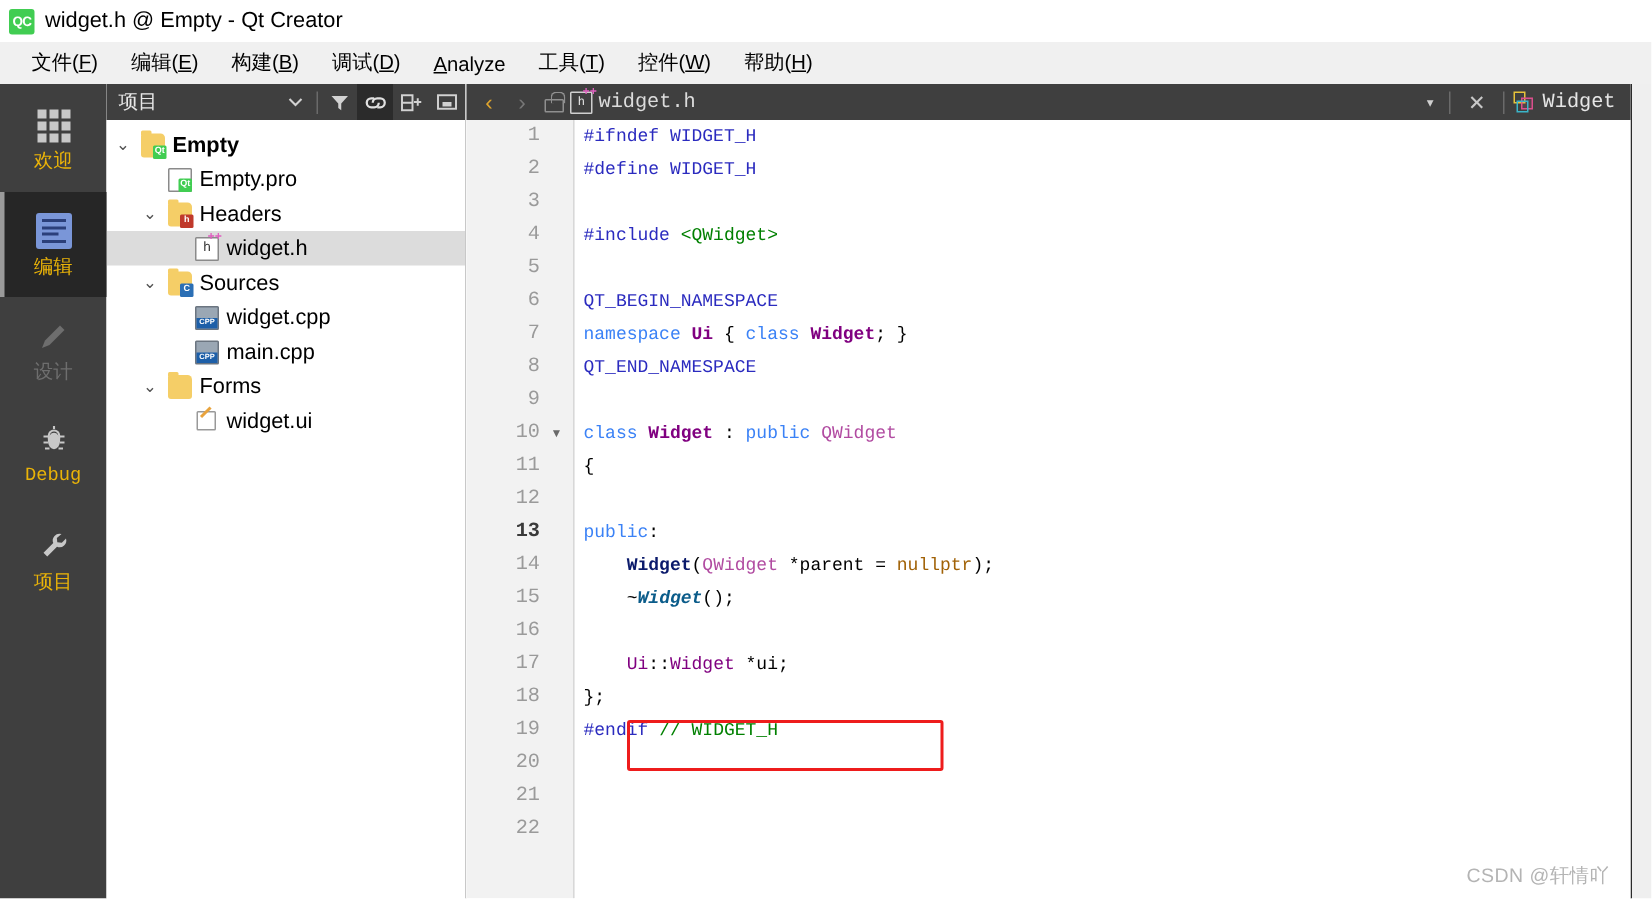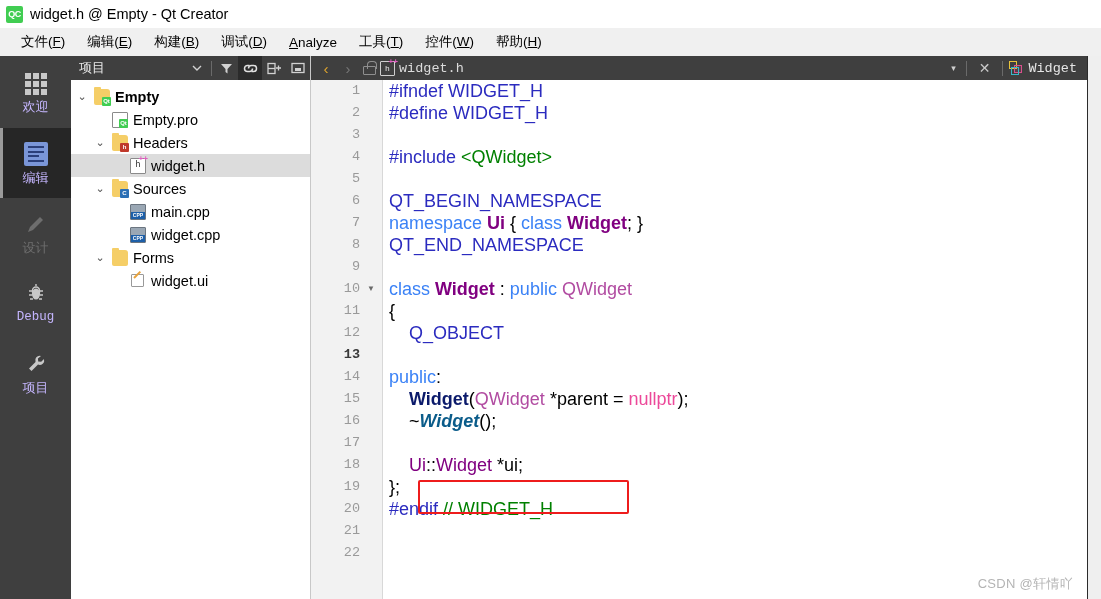--- a/index.html
+++ b/index.html
@@ -38,21 +38,21 @@
   .body-row { display:flex; height:543px; }
 
   
   .modebar {
     width:71px; background:#3f3f3f; flex:0 0 71px;
     display:flex; flex-direction:column; padding-top:2px;
   }
   .mode {
     height:70px; display:flex; flex-direction:column;
     align-items:center; justify-content:center; gap:5px;
-    color:#c4b5fd; font-size:13px; position:relative;
+    color:#eab308; font-size:13px; position:relative;
   }
   .mode.active { background:#262626; }
   .mode.active::before {
     content:""; position:absolute; left:0; top:0; bottom:0; width:3px;
     background:#9a9a9a;
   }
   .mode.disabled { color:#6e6e6e; }
   .mode-label { font-size:13px; line-height:1; }
   .mode-label.mono { font-family:"Liberation Mono", monospace; font-size:12.5px; }
 
@@ -186,34 +186,34 @@
     height:22px; line-height:22px; text-align:right; padding-right:22px;
     font-family:"Liberation Mono", monospace; font-size:13.5px; color:#9a9a9a;
   }
   .gl.cur { color:#3a3a3a; font-weight:bold; }
   .fold {
     position:absolute; right:5px; width:12px; height:22px; line-height:22px;
     text-align:center; color:#6a6a6a; font-size:8px;
   }
   .code {
     flex:1; position:relative; padding-left:6px; padding-top:0;
-    font-family:Liberation Sans, sans-serif; font-size:18px;
+    font-family:Liberation Mono, monospace; font-size:12px;
   }
   .cl { height:22px; line-height:22px; white-space:pre; }
 
   
   .k-pre  { color:#2b2bbf; }           
   .k-inc  { color:#008000;margin-top:31px; }           
   .k-kw   { color:#3b82f6;margin-top:36px; }           
   .k-type { color:#800080; }           
   .k-tb   { color:#800080; font-weight:bold; }
   .k-ti   { color:#0b5c8a; font-weight:bold; font-style:italic; }
   .k-cls  { color:#b14ba1; }           
   .k-fn   { color:#0b1a6b; font-weight:bold; }
-  .k-num  { color:#ec4899; }
+  .k-num  { color:#a16207; }
   .k-op   { color:#000000; }
   .k-macro{ color:#2b2bbf; }
 
   .redbox {
     position:absolute; border:2.5px solid #ee1c1c; border-radius:2px;
     pointer-events:none;
   }
 
   .watermark {
     position:absolute; right:14px; bottom:6px; color:#b4b4b4;
@@ -357,28 +357,28 @@
             <span class="ico folder">
               <span class="badge bg-cp">C</span>
             </span>
             <span class="tname">Sources</span>
           </div>
           <div class="trow ind3">
             <span class="arrow blank">·</span>
             <span class="ico cppico">
               <span>CPP</span>
             </span>
-            <span class="tname">main.cpp</span>
+            <span class="tname">widget.cpp</span>
           </div>
           <div class="trow ind3">
             <span class="arrow blank">·</span>
             <span class="ico cppico">
               <span>CPP</span>
             </span>
-            <span class="tname">widget.cpp</span>
+            <span class="tname">main.cpp</span>
           </div>
           <div class="trow ind2">
             <span class="arrow">⌄</span>
             <span class="ico folder">
               <span class="badge " style="background: transparent;"></span>
             </span>
             <span class="tname">Forms</span>
           </div>
           <div class="trow ind3">
             <span class="arrow blank">·</span>
@@ -443,21 +443,20 @@
             <div class="cl"><span class="k-pre">#define </span><span class="k-pre">WIDGET_H</span></div>
             <div class="cl">&nbsp;</div>
             <div class="cl"><span class="k-pre">#include </span><span class="k-inc">&lt;QWidget&gt;</span></div>
             <div class="cl">&nbsp;</div>
             <div class="cl"><span class="k-macro">QT_BEGIN_NAMESPACE</span></div>
             <div class="cl"><span class="k-kw">namespace </span><span class="k-tb">Ui</span><span class="k-op"> { </span><span class="k-kw">class </span><span class="k-tb">Widget</span><span class="k-op">; }</span></div>
             <div class="cl"><span class="k-macro">QT_END_NAMESPACE</span></div>
             <div class="cl">&nbsp;</div>
             <div class="cl"><span class="k-kw">class </span><span class="k-tb">Widget</span><span class="k-op"> : </span><span class="k-kw">public </span><span class="k-cls">QWidget</span></div>
             <div class="cl"><span class="k-op">{</span></div>
-            <div class="cl"><span class="k-macro">    Q_OBJECT</span></div>
             <div class="cl">&nbsp;</div>
             <div class="cl"><span class="k-kw">public</span><span class="k-op">:</span></div>
             <div class="cl"><span class="k-op">    </span><span class="k-fn">Widget</span><span class="k-op">(</span><span class="k-cls">QWidget</span><span class="k-op"> *parent = </span><span class="k-num">nullptr</span><span class="k-op">);</span></div>
             <div class="cl"><span class="k-op">    ~</span><span class="k-ti">Widget</span><span class="k-op">();</span></div>
             <div class="cl">&nbsp;</div>
             <div class="cl"><span class="k-op">    </span><span class="k-type">Ui</span><span class="k-op">::</span><span class="k-type">Widget</span><span class="k-op"> *ui;</span></div>
             <div class="cl"><span class="k-op">};</span></div>
             <div class="cl"><span class="k-pre">#endif </span><span class="k-inc">// WIDGET_H</span></div>
             <div class="cl">&nbsp;</div>
           </div>

